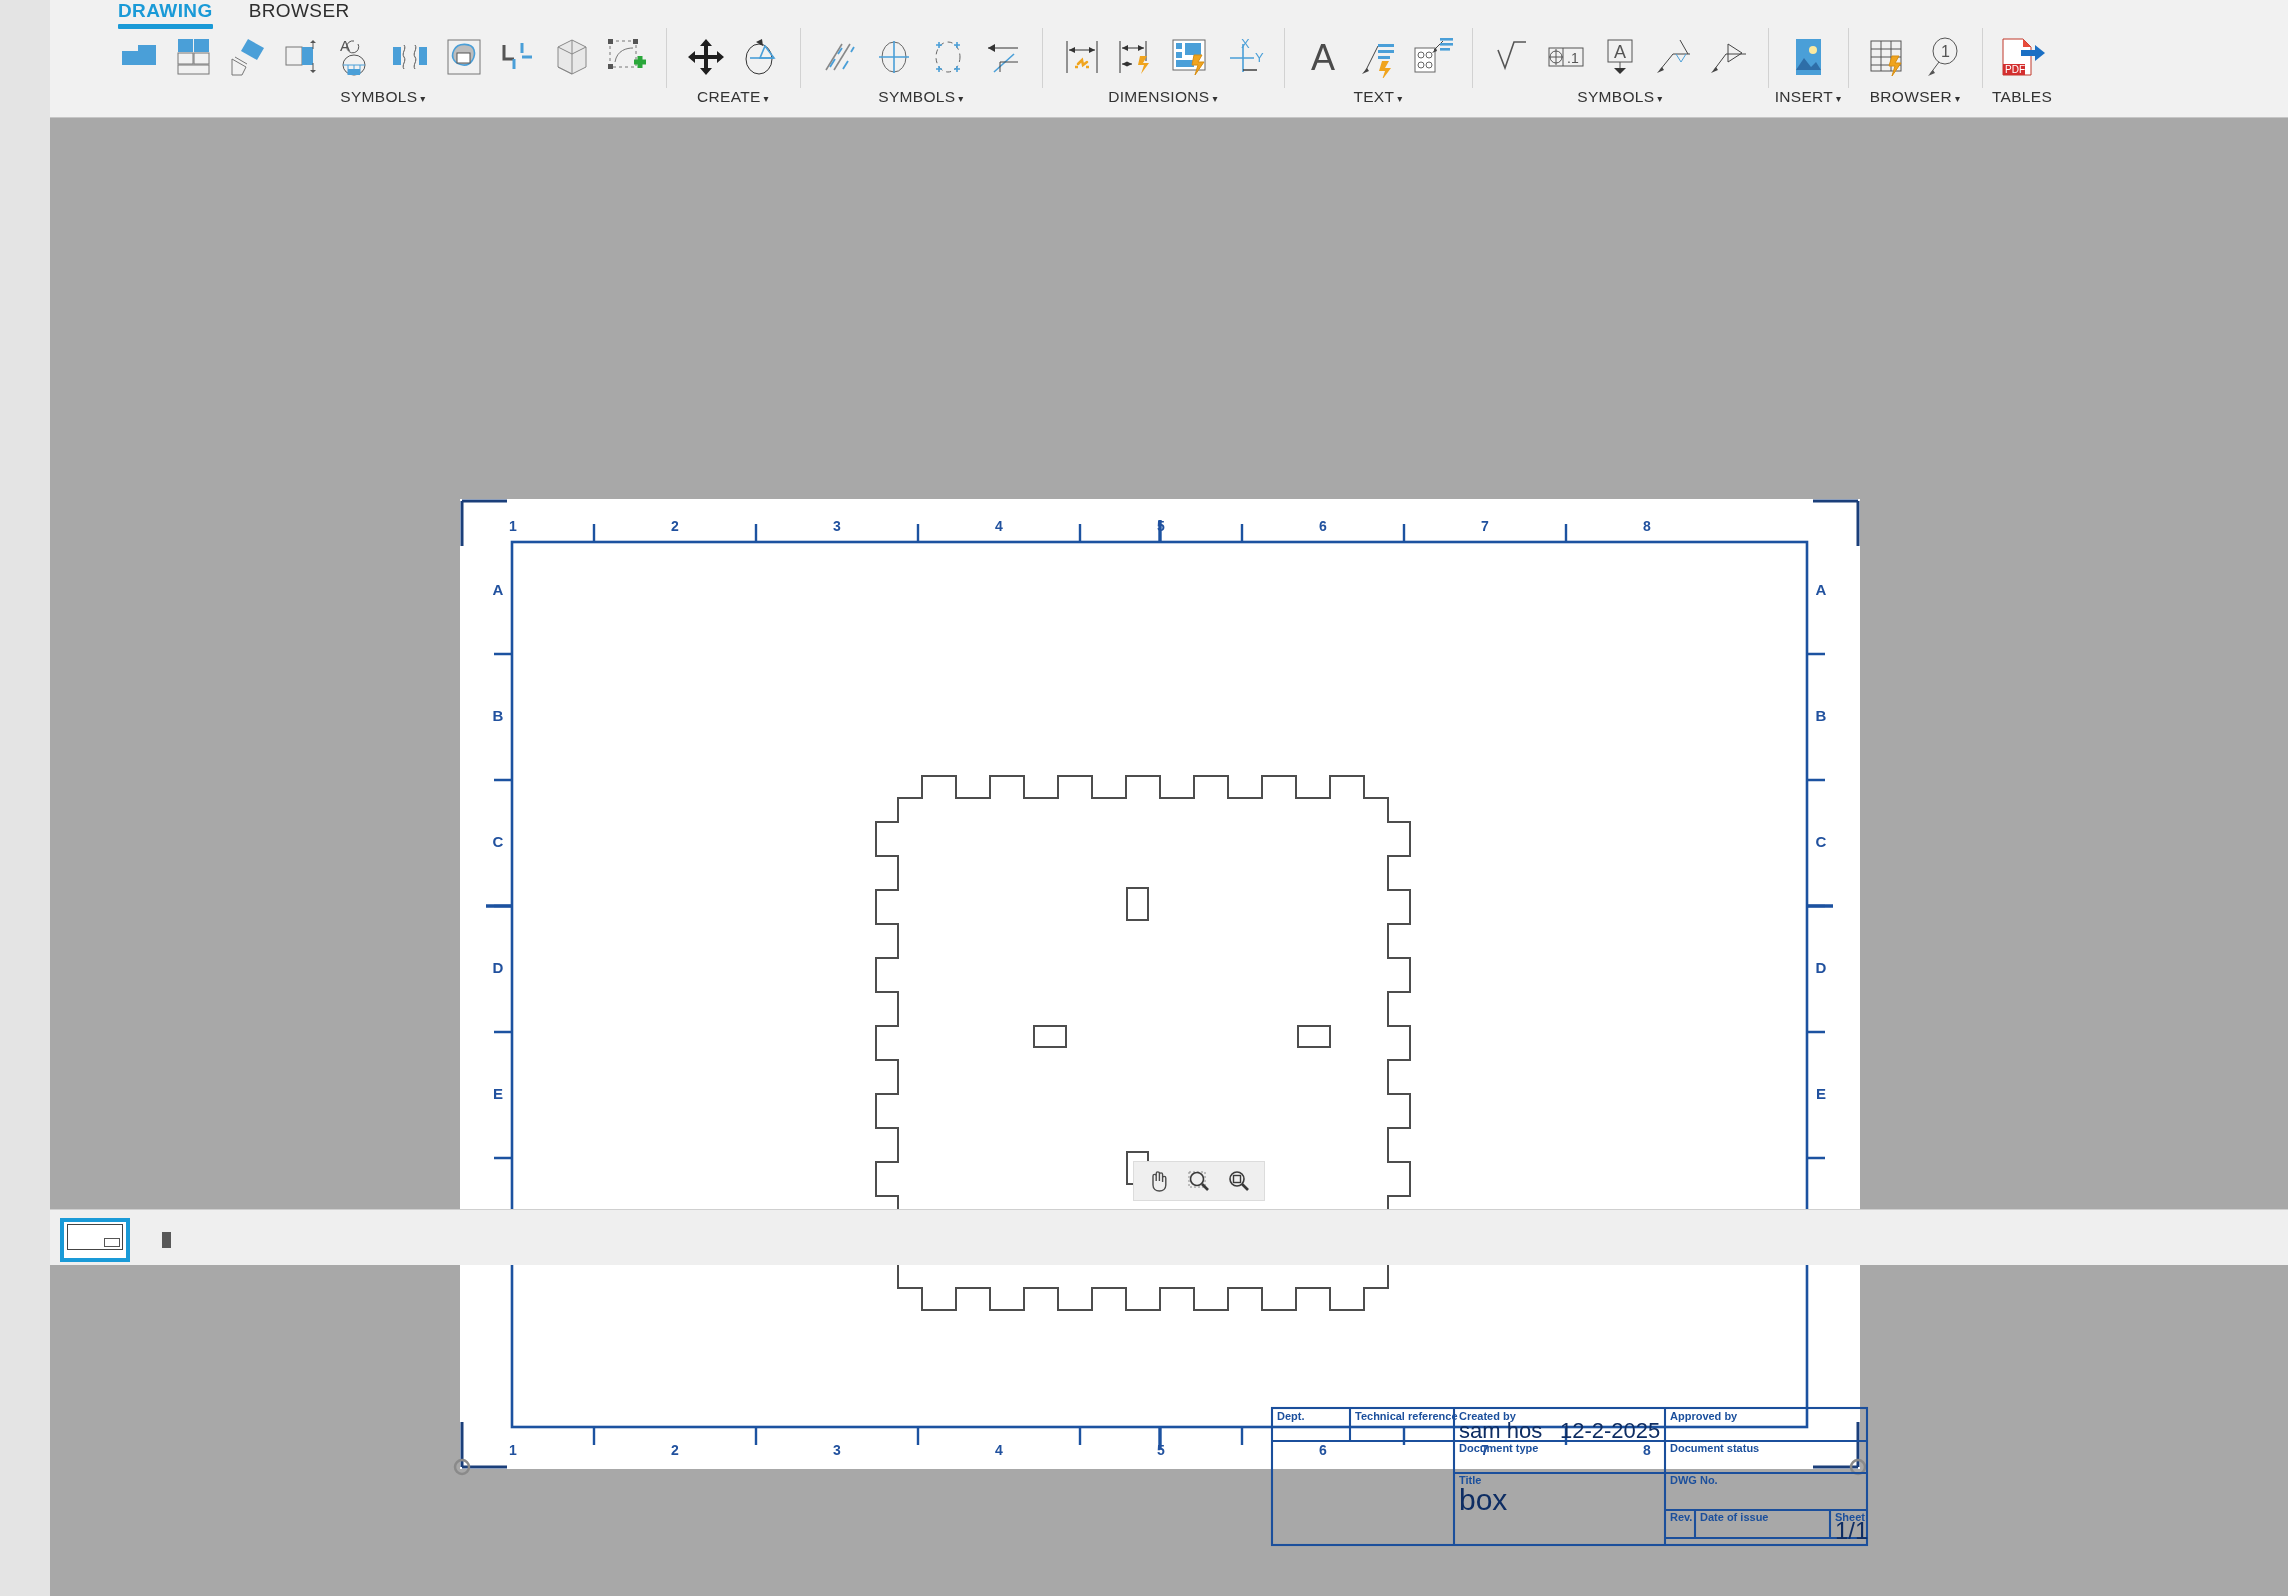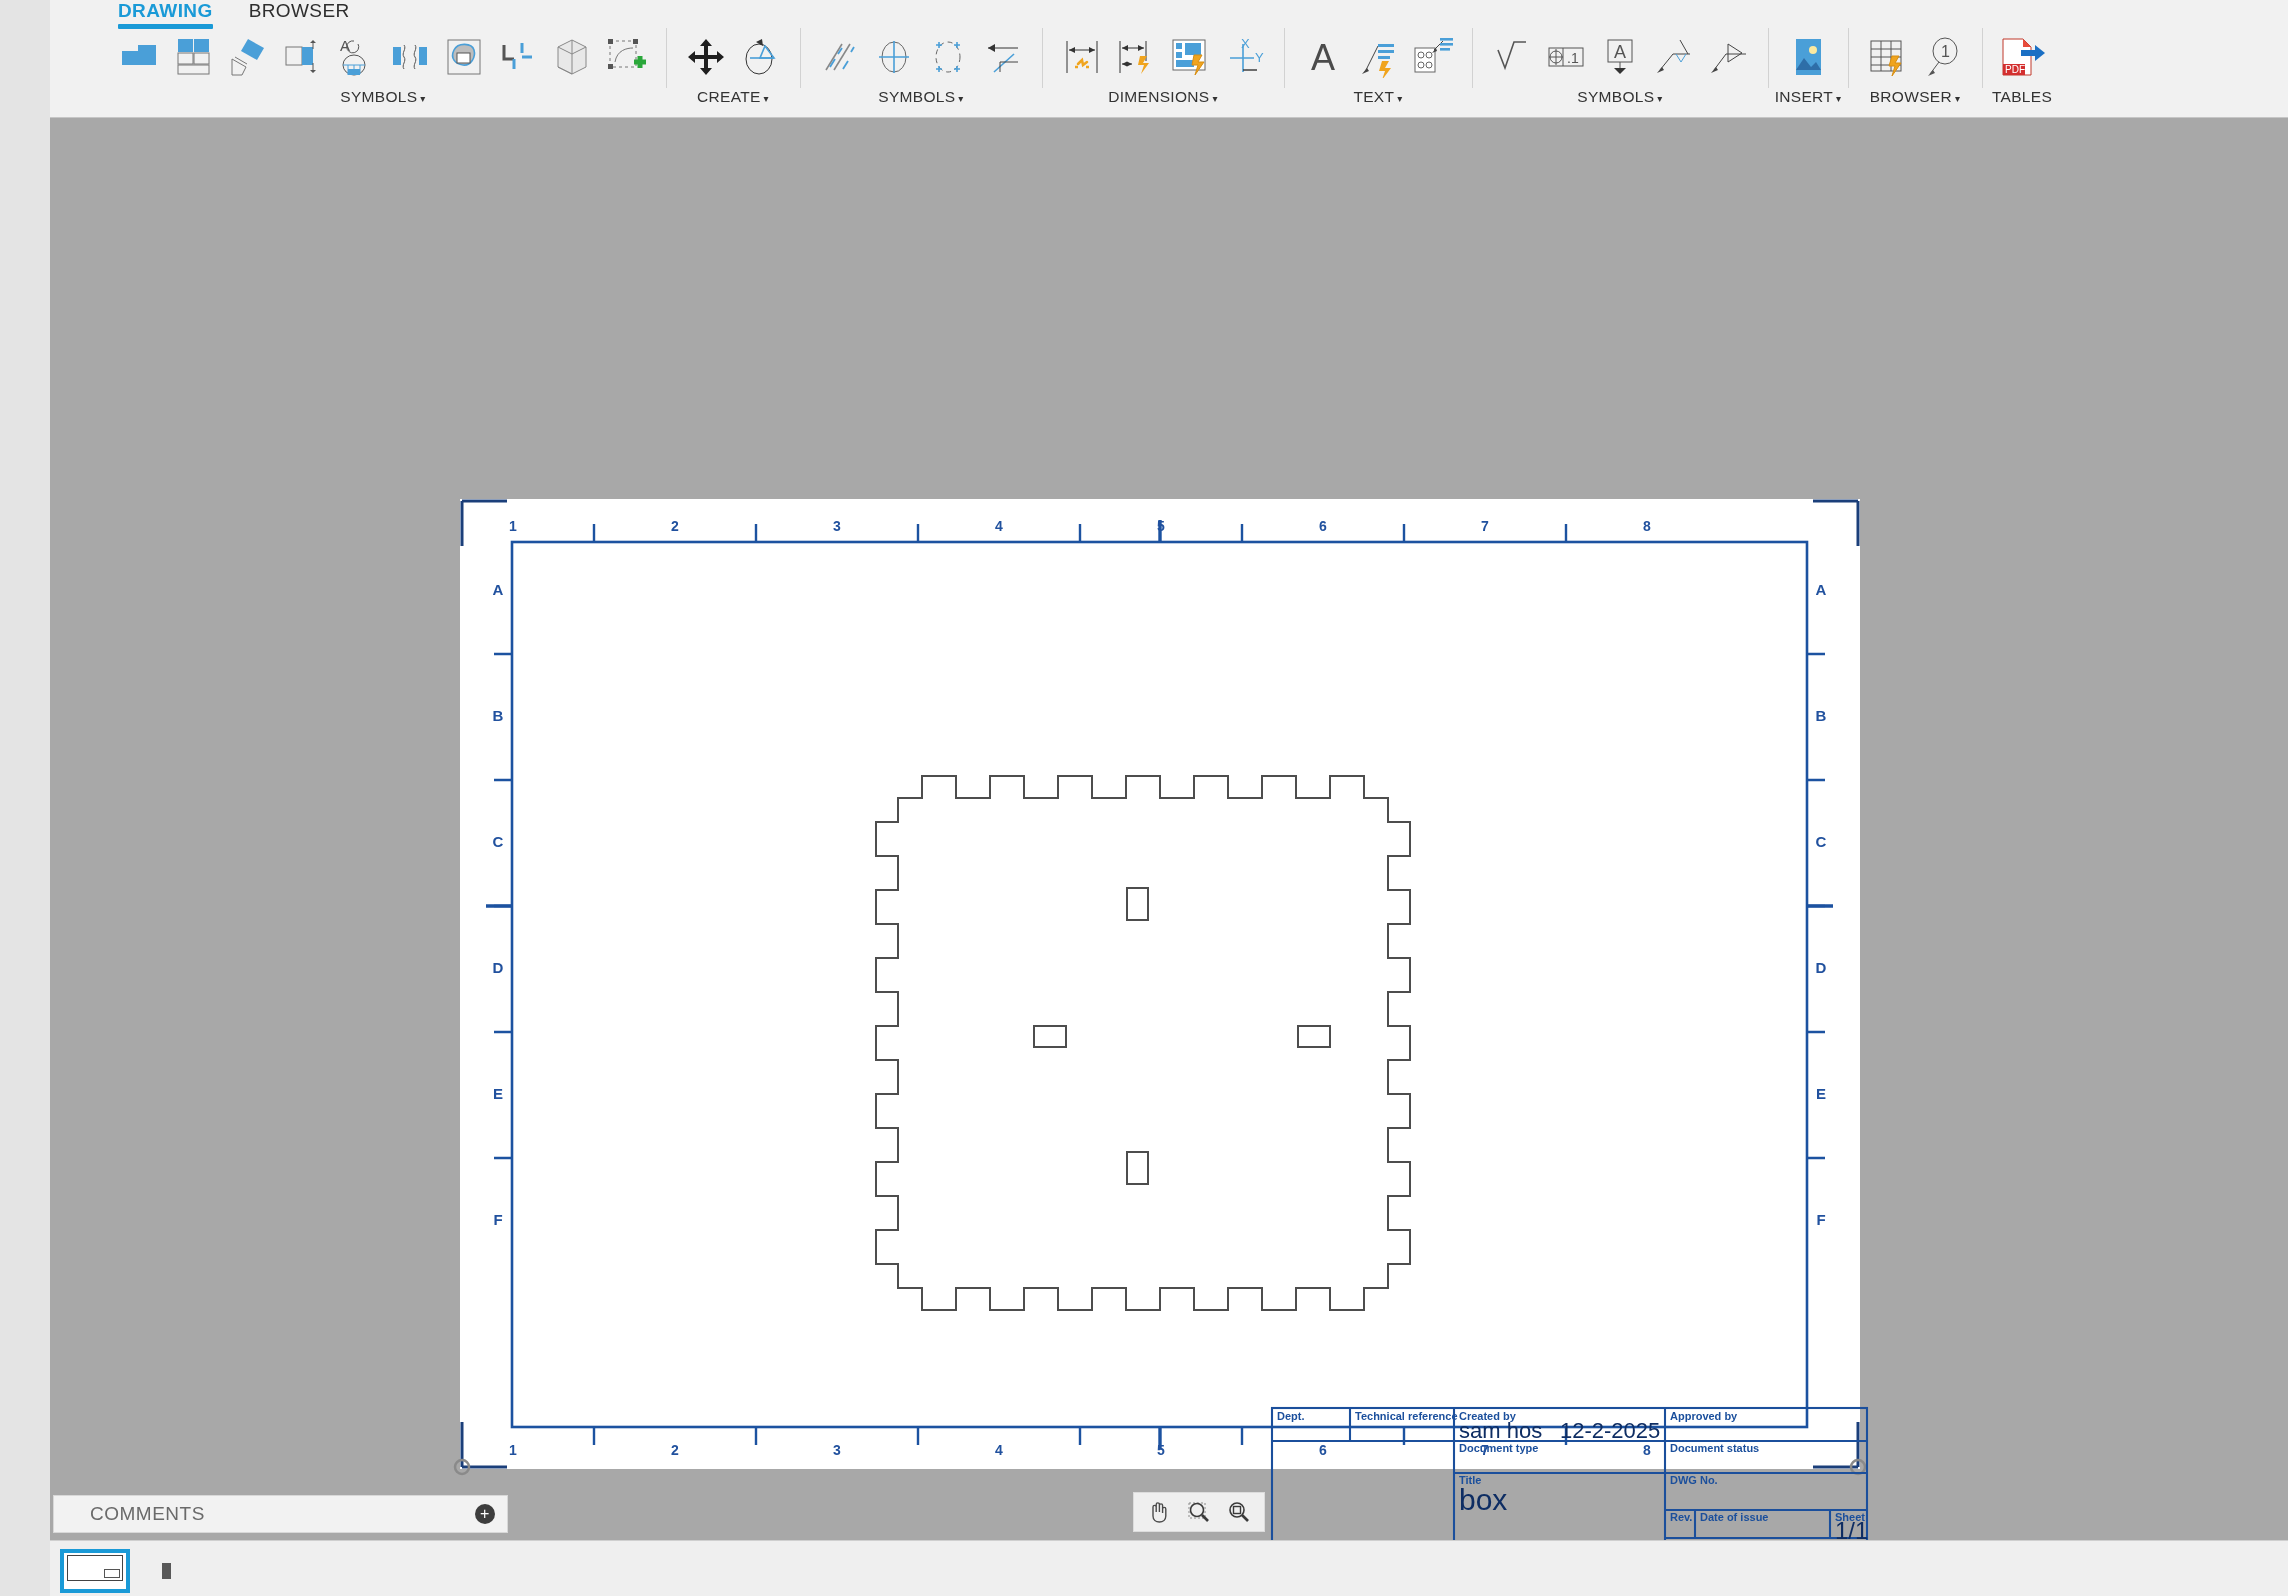--- a/index.html
+++ b/index.html
@@ -3,21 +3,21 @@
 <meta charset="utf-8">
 <style>
   * { box-sizing: border-box; }
   html, body {
     margin: 0; padding: 0;
     width: 2288px; height: 1596px;
     overflow: hidden;
     font-family: "Liberation Sans", sans-serif;
     background: #a8a8a8;
   }
-  #app { position: relative; width: 2288px; height: 1596px; }
+  #app { position: relative; width: 2288px; height: 1265px; }
 
   
   .ribbon {
     position: absolute; left: 50px; top: 0; right: 0; height: 118px;
     background: #f1f1f1;
     border-bottom: 1px solid #c6c6c6;
     display: flex; align-items: flex-start;
   }
   .tabbar { position: absolute; left: 50px; top: 0; height: 28px; display:flex; }
   .tab {
@@ -706,24 +706,20 @@
         <text x="1771" y="477">A</text>
         <text x="1771" y="603">B</text>
         <text x="1771" y="729">C</text>
         <text x="1771" y="855">D</text>
         <text x="1771" y="981">E</text>
         <text x="1771" y="1107">F</text>
       </g>
     </svg>
   </div>
 
-  <div class="comments">
-    <span class="title">COMMENTS</span>
-    <span class="circ">+</span>
-  </div>
 
   <div class="navbar">
     <div class="navbtn">
       <svg width="26" height="24" viewBox="0 0 26 24">
           <path d="M7 16V7a1.6 1.6 0 013.2 0v5V4.5a1.6 1.6 0 013.2 0V12V5.5a1.6 1.6 0 013.2 0V13V9a1.6 1.6 0 013.2 0v7c0 4-3 6-6.4 6S7 20 7 16z" fill="none" stroke="#4a4a4a" stroke-width="1.4"></path>
         </svg>
     </div>
     <div class="navbtn">
       <svg width="26" height="24" viewBox="0 0 26 24">
           <rect x="3" y="3" width="16" height="15" fill="none" stroke="#8a8a8a" stroke-dasharray="2 2"></rect>

